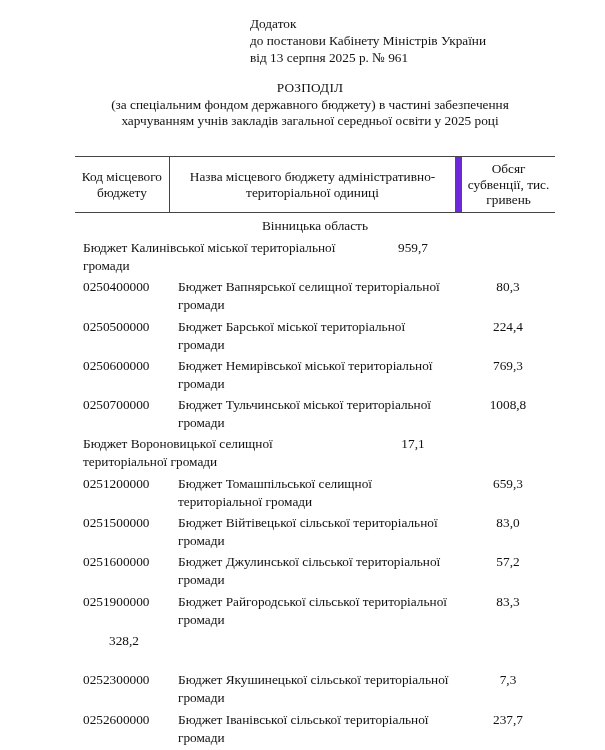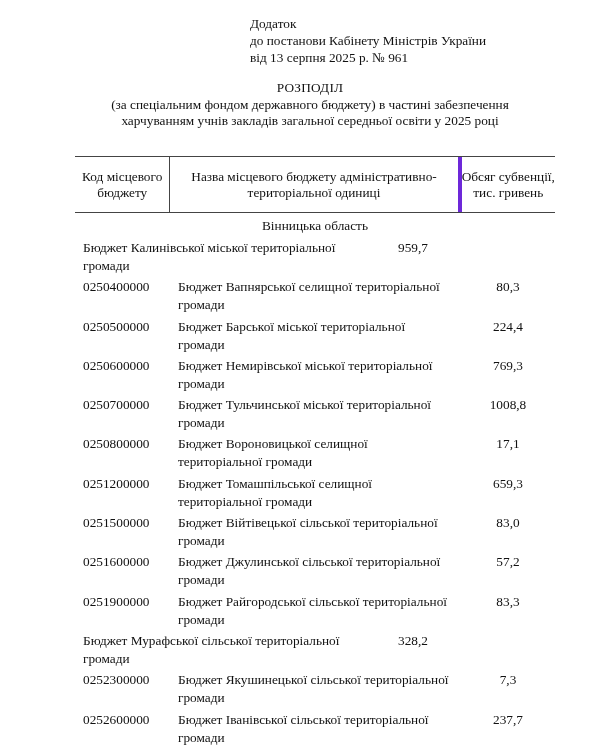--- a/index.html
+++ b/index.html
@@ -23,21 +23,21 @@
   }
   .thead {
     display: flex; border-top: 1px solid #444; border-bottom: 1px solid #444;
     height: 55px;
   }
   .thead .c {
     display: flex; align-items: center; justify-content: center;
     text-align: center; line-height: 15.5px;
   }
   .c1 { width: 95px; }
-  .c2 { width: 289px; border-left: 1px solid #444; border-right: 4px solid #6d28d9; }
+  .c2 { width: 289px; border-left: 1px solid #444; border-right: 7px solid #6d28d9; }
   .c3 { width: 94px; }
   .region {
     text-align: center; height: 22px; line-height: 22px; margin-top: 2px;
   }
   .row { display: flex; height: 39.3px; }
   .row .c1 { padding-left: 8px; box-sizing: border-box; line-height: 18px; padding-top: 2px; }
   .row .c2 { border: none; padding-left: 8px; box-sizing: border-box; line-height: 18px; padding-top: 2px; padding-right: 6px; }
   .row .c3 { text-align: center; line-height: 18px; padding-top: 2px; padding-left: 2px; }
 </style>
 </head>
@@ -81,21 +81,20 @@
         <div class="c1">0250600000</div>
         <div class="c2">Бюджет Немирівської міської територіальної громади</div>
         <div class="c3">769,3</div>
       </div>
       <div class="row">
         <div class="c1">0250700000</div>
         <div class="c2">Бюджет Тульчинської міської територіальної громади</div>
         <div class="c3">1008,8</div>
       </div>
       <div class="row">
-        <div class="c1">0250800000</div>
         <div class="c2">Бюджет Вороновицької селищної територіальної громади</div>
         <div class="c3">17,1</div>
       </div>
       <div class="row">
         <div class="c1">0251200000</div>
         <div class="c2">Бюджет Томашпільської селищної територіальної громади</div>
         <div class="c3">659,3</div>
       </div>
       <div class="row">
         <div class="c1">0251500000</div>
@@ -106,21 +105,20 @@
         <div class="c1">0251600000</div>
         <div class="c2">Бюджет Джулинської сільської територіальної громади</div>
         <div class="c3">57,2</div>
       </div>
       <div class="row">
         <div class="c1">0251900000</div>
         <div class="c2">Бюджет Райгородської сільської територіальної громади</div>
         <div class="c3">83,3</div>
       </div>
       <div class="row">
-        <div class="c2">Бюджет Мурафської сільської територіальної громади</div>
         <div class="c3">328,2</div>
       </div>
       <div class="row">
         <div class="c1">0252300000</div>
         <div class="c2">Бюджет Якушинецької сільської територіальної громади</div>
         <div class="c3">7,3</div>
       </div>
       <div class="row">
         <div class="c1">0252600000</div>
         <div class="c2">Бюджет Іванівської сільської територіальної громади</div>

